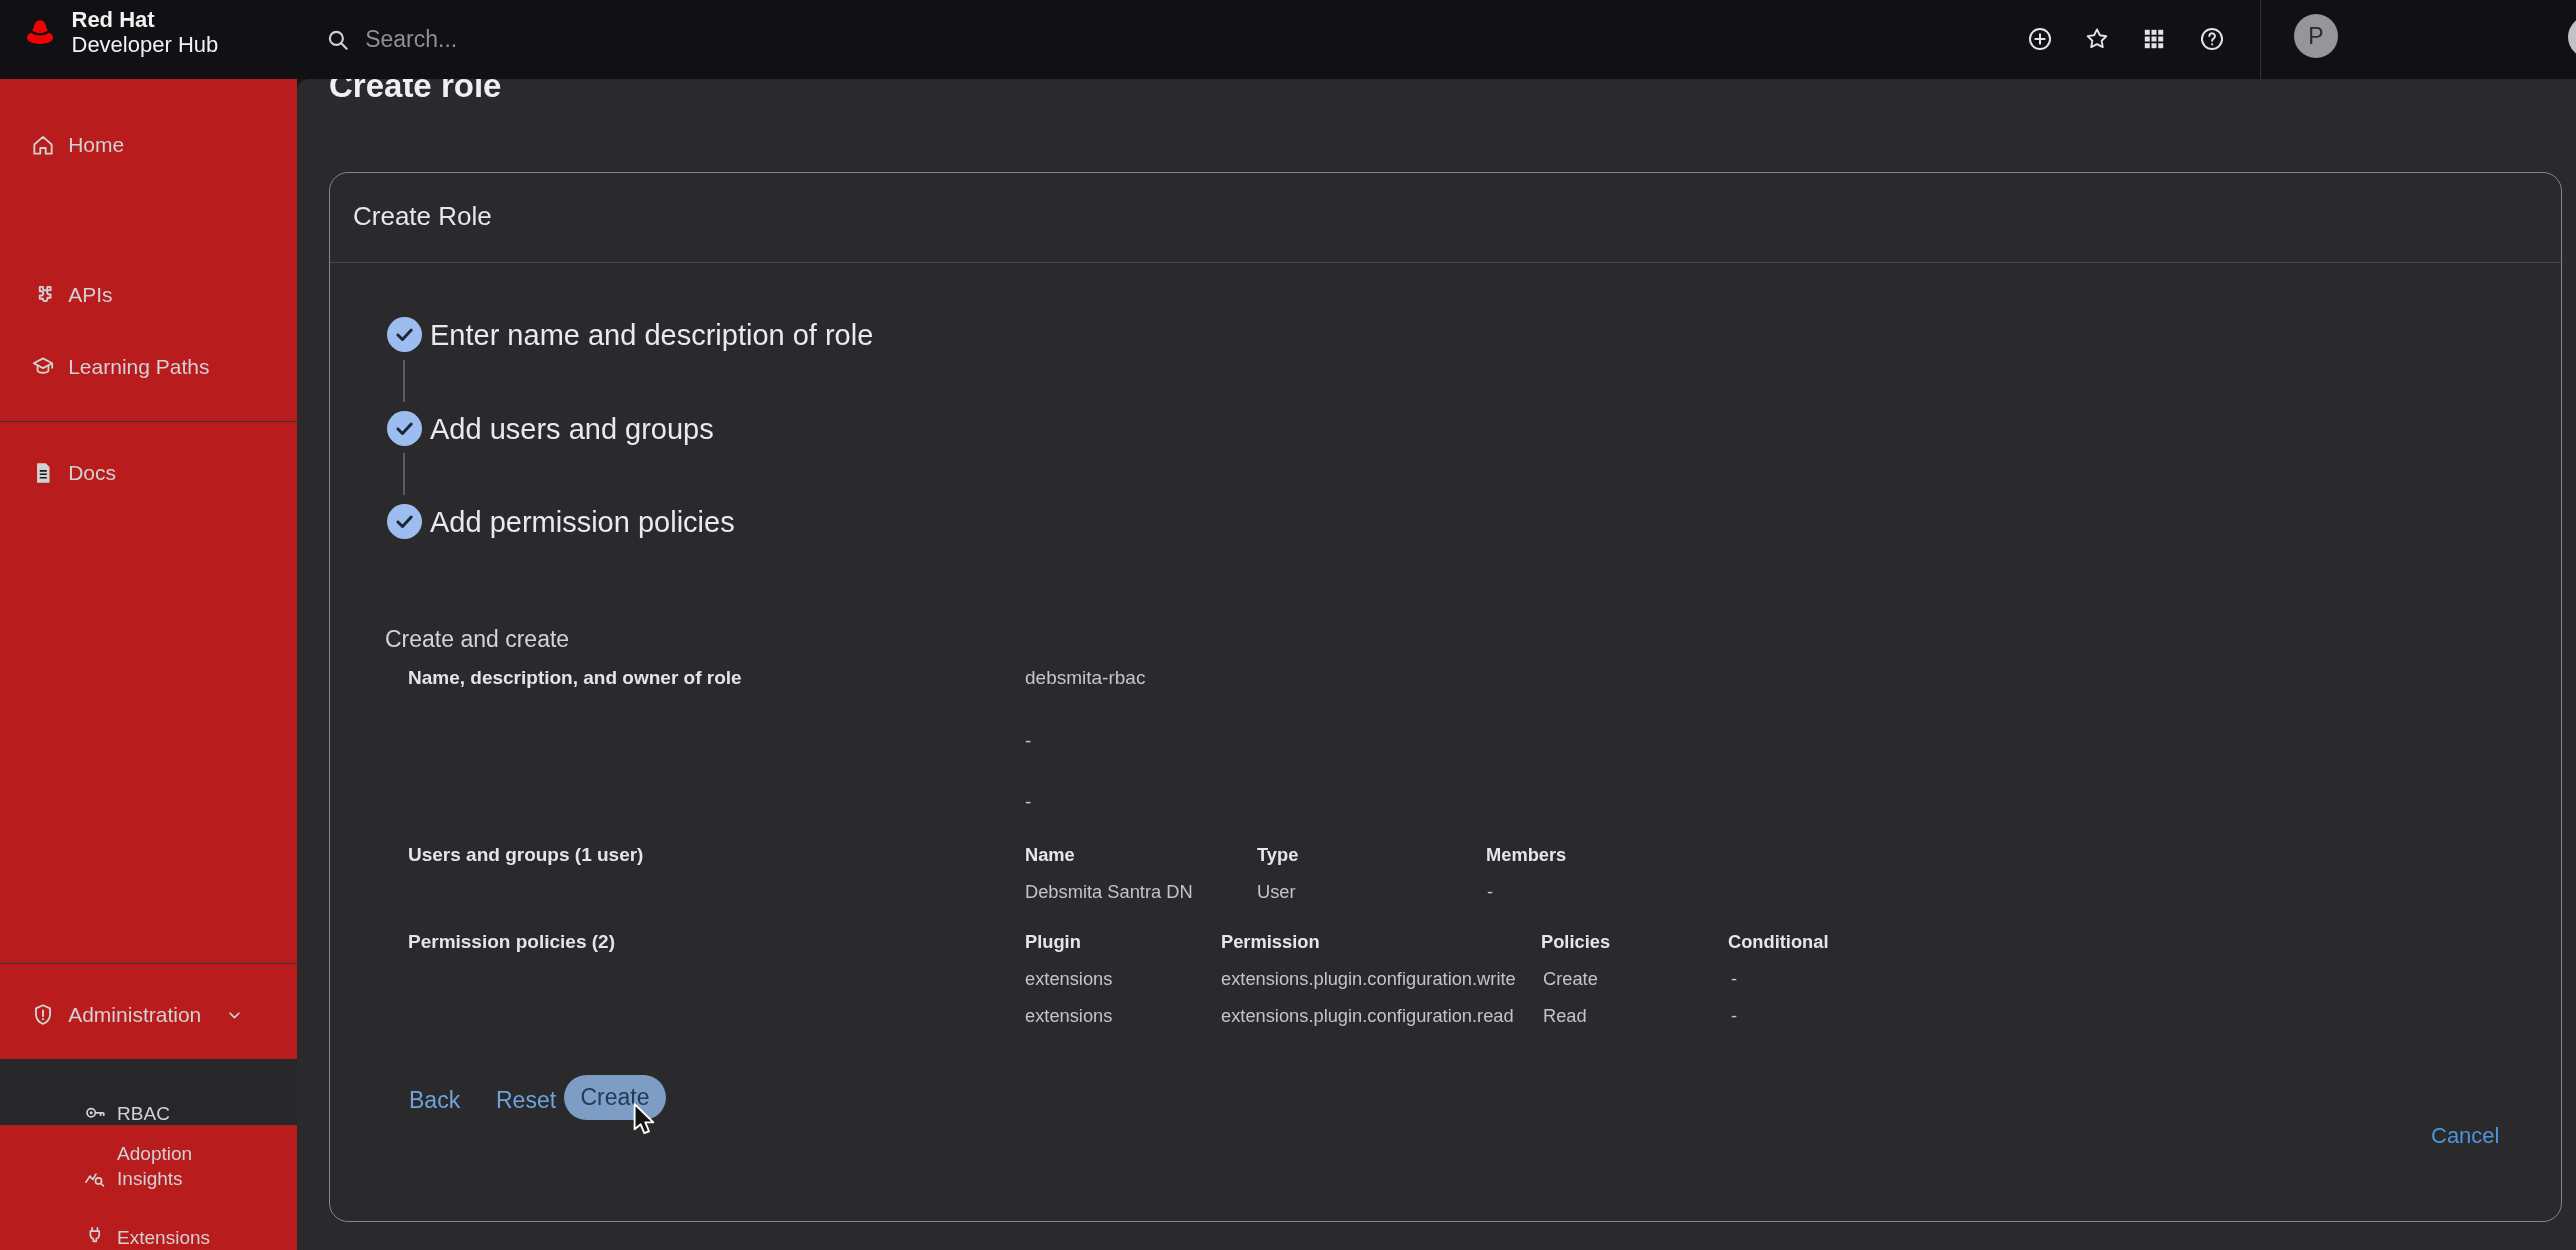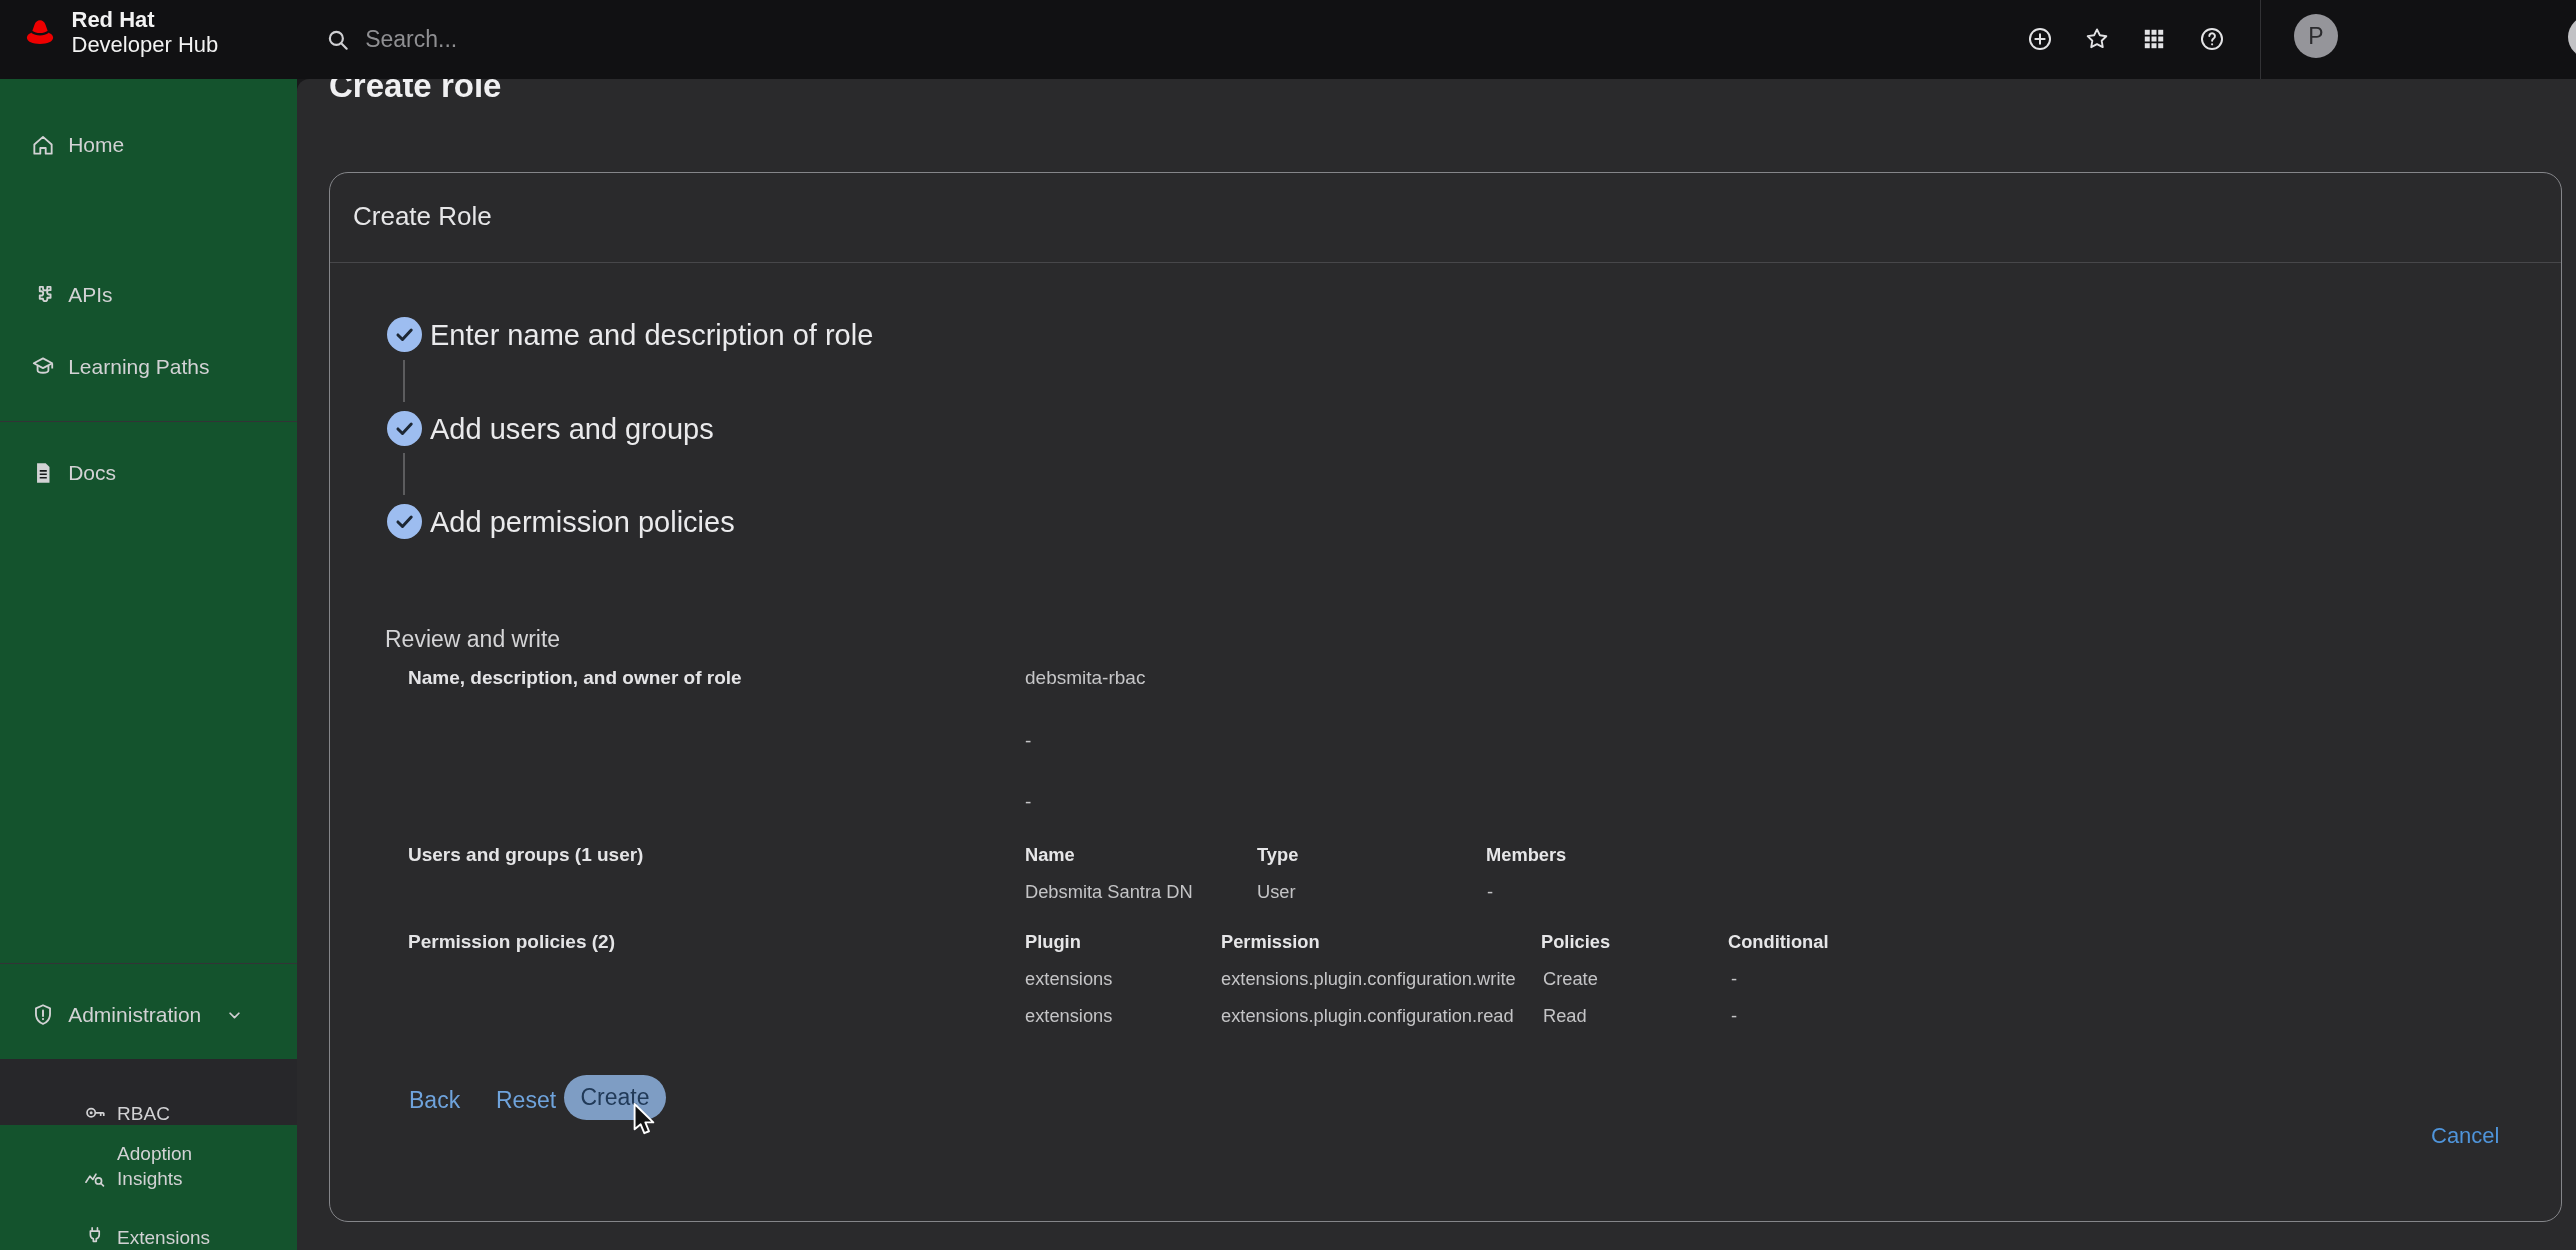--- a/index.html
+++ b/index.html
@@ -14,21 +14,21 @@
   .brand-line1{font-weight:bold;}
   .searchwrap{position:absolute;left:325px;top:17.5px;display:flex;align-items:center;gap:12.2px;height:44px;}
   .search-input{background:transparent;border:none;outline:none;font-family:inherit;font-size:23px;color:#dddde0;width:786px;}
   .search-input::placeholder{color:#8f8f92;}
   .tb-icon{position:absolute;top:18.3px;width:42px;height:42px;display:flex;align-items:center;justify-content:center;color:#e3e3e5;cursor:pointer;}
   .tb-divider{position:absolute;left:2260px;top:0;width:0.9px;height:79px;background:#323235;}
   .avatar{position:absolute;left:2294px;top:14px;width:44px;height:44px;border-radius:50%;background:#95959a;color:#2b2b2e;font-size:23px;display:flex;align-items:center;justify-content:center;cursor:pointer;}
   .edge-circle{position:absolute;left:2568px;top:15.7px;width:42px;height:42px;border-radius:50%;background:#c2c2c5;}
 
   
-  .sidebar{position:absolute;left:0;top:79px;width:297px;height:1172px;background:#14532d;z-index:20;}
+  .sidebar{position:absolute;left:0;top:79px;width:297px;height:1172px;background:#b91c1c;z-index:20;}
   .nav-row{position:absolute;left:0;width:297px;height:52px;display:flex;align-items:center;padding-left:30px;box-sizing:border-box;gap:12.2px;font-size:21px;color:#d2d2d4;cursor:pointer;}
   .nav-row .nicon{width:26px;height:26px;flex:none;display:flex;align-items:center;justify-content:center;}
   .nav-sub{padding-left:83px;font-size:19px;gap:10.5px;align-items:flex-end;}
   .nav-sub .nicon{width:23.6px;height:23.6px;}
   .sb-divider{position:absolute;left:0;width:297px;height:0.9px;background:#333336;}
   .nav-active{background:#27272a;}
   .chev{position:absolute;left:224px;top:50%;transform:translateY(-50%);width:21px;height:21px;color:#cfcfd1;}
   .wraplabel{width:114px;line-height:24.5px;}
 
   
@@ -84,21 +84,21 @@
       <div class="step-conn" style="top:280px;height:42px"></div>
 
       <div class="step-circle" style="top:331px">
         <svg width="35" height="35" viewBox="0 0 40 40">
             <circle cx="20" cy="20" r="20" fill="#9dbdf0"></circle>
             <path d="M12.5 20.5l5.2 5.2 10-10.8" fill="none" stroke="#1d2734" stroke-width="3.4" stroke-linecap="round" stroke-linejoin="round"></path>
           </svg>
       </div>
       <div class="step-label" style="top:335px">Add permission policies</div>
 
-      <div class="rv-heading">Review and write</div>
+      <div class="rv-heading">Create and create</div>
 
       <div class="rv-label" style="top:494px">Name, description, and owner of role</div>
       <div class="rv-val" style="left:695px;top:494px">debsmita-rbac</div>
       <div class="rv-val" style="left:695px;top:557px">-</div>
       <div class="rv-val" style="left:695px;top:618px">-</div>
 
       <div class="rv-label" style="top:671px">Users and groups (1 user)</div>
       <div class="rv-th" style="left:695px;top:671px">Name</div>
       <div class="rv-th" style="left:927px;top:671px">Type</div>
       <div class="rv-th" style="left:1156px;top:671px">Members</div>

